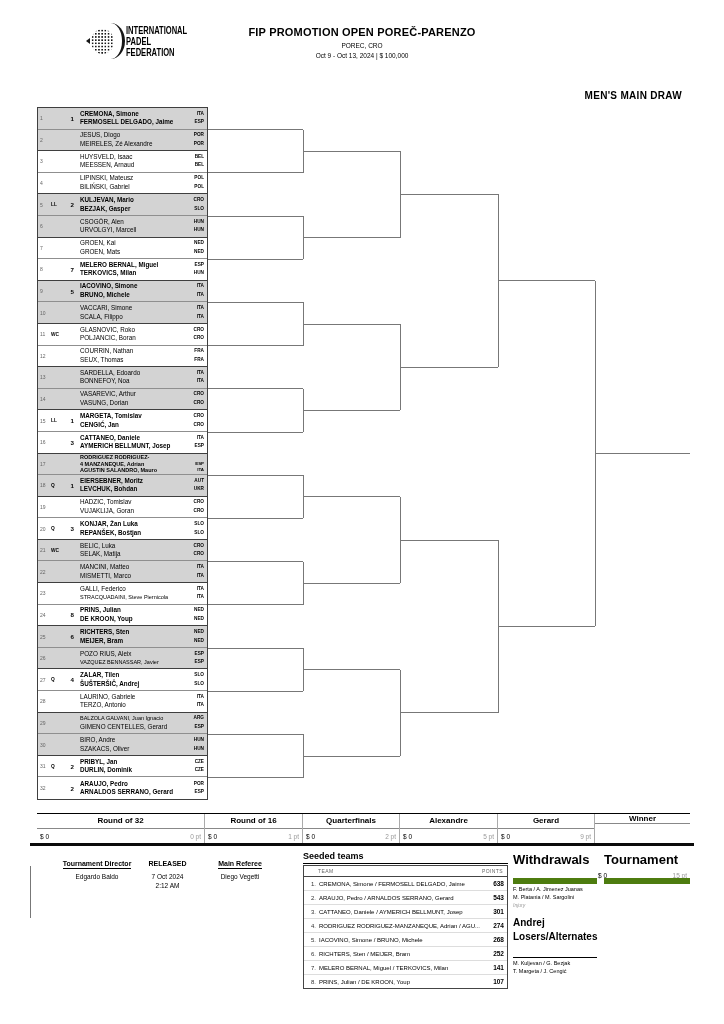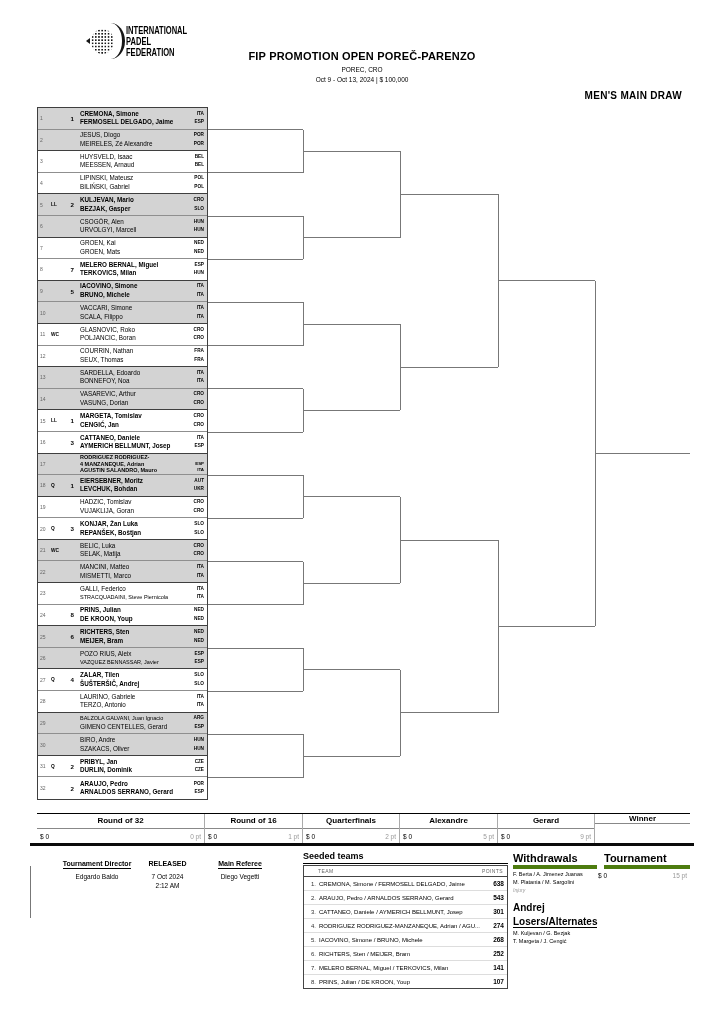--- a/index.html
+++ b/index.html
@@ -10,21 +10,21 @@
   #logo{position:absolute;left:88px;top:20px;display:flex;align-items:center;}
   .logo-mark{position:relative;width:38px;height:42px;}
   .logo-dots{position:absolute;left:3px;top:9px;width:23px;height:25px;border-radius:50%;
              background-image:radial-gradient(#161616 35%,transparent 40%);background-size:3.2px 3.2px;}
   .logo-arc{position:absolute;left:8px;top:3px;width:26px;height:36px;border-right:3.5px solid #161616;border-radius:50%;}
   .logo-tri{position:absolute;left:-2px;top:18px;width:0;height:0;
             border-top:3px solid transparent;border-bottom:3px solid transparent;border-right:4px solid #161616;}
   .logo-text{font-weight:bold;font-size:10.5px;line-height:11px;letter-spacing:0px;
              transform:scaleX(0.72);transform-origin:left center;white-space:nowrap;}
   #title-block{position:absolute;left:162px;right:162px;top:26px;text-align:center;}
-  #t-title{font-size:11px;font-weight:bold;letter-spacing:0.2px;margin-top:24px;}
+  #t-title{font-size:11px;font-weight:bold;letter-spacing:0.2px;}
   #t-loc{font-size:6.5px;margin-top:4px;}
   #t-dates{font-size:6.5px;margin-top:3px;}
   #draw-label{position:absolute;left:480px;width:202px;top:90px;text-align:right;
               font-size:10px;font-weight:bold;letter-spacing:0.3px;}
 
   
   #entries{position:absolute;left:37px;top:107px;width:169px;border:1px solid #3f3f3f;}
   .trow{position:relative;height:21.6px;box-sizing:border-box;display:flex;align-items:center;background:#fff;}
   .trow.shade{background:#d3d3d3;}
   .trow .pos{width:11px;flex:none;font-size:5px;color:#666;text-align:left;padding-left:2px;}
@@ -68,26 +68,26 @@
   #seeded-head{display:flex;justify-content:space-between;align-items:center;height:10px;
                border-bottom:1px solid #444;font-size:5px;color:#666;letter-spacing:0.4px;
                padding:0 4px 0 14px;}
   .srow{display:flex;align-items:center;height:13px;border-bottom:1px solid #ddd;font-size:6px;}
   .srow:last-child{border-bottom:none;}
   .srow .rk{width:12px;flex:none;text-align:right;margin-right:3px;color:#333;}
   .srow .tm{flex:1;min-width:0;white-space:nowrap;overflow:hidden;}
   .srow .pt{width:24px;flex:none;text-align:right;font-weight:bold;font-size:6.5px;padding-right:3px;}
 
   #withdrawals{position:absolute;left:513px;top:852px;width:84px;}
-  .w-title{display:block;font-weight:bold;font-size:11px;border-bottom:4px solid #4d7c0f;padding-bottom:1px;}
+  .w-title{display:block;font-weight:bold;font-size:13px;border-bottom:6px solid #4d7c0f;padding-bottom:11px;}
   .w-item{font-size:5.5px;line-height:7.5px;}
   .w-items{margin-top:2px;}
   #w-note{font-size:5px;font-style:italic;color:#999;margin-top:1px;}
   #lucky-t1{font-weight:bold;font-size:10px;margin-top:9px;}
-  #lucky-t2{font-weight:bold;font-size:10px;border-bottom:1px solid #000;padding-bottom:0;margin-top:3px;}
+  #lucky-t2{font-weight:bold;font-size:10px;border-bottom:1px solid #000;padding-bottom:15px;margin-top:3px;}
   #retirements{position:absolute;left:604px;top:852px;width:86px;}
 </style>
 </head>
 <body>
 
 <div id="page">
 
   <div id="logo">
     <div class="logo-mark">
       <div class="logo-tri"></div>

